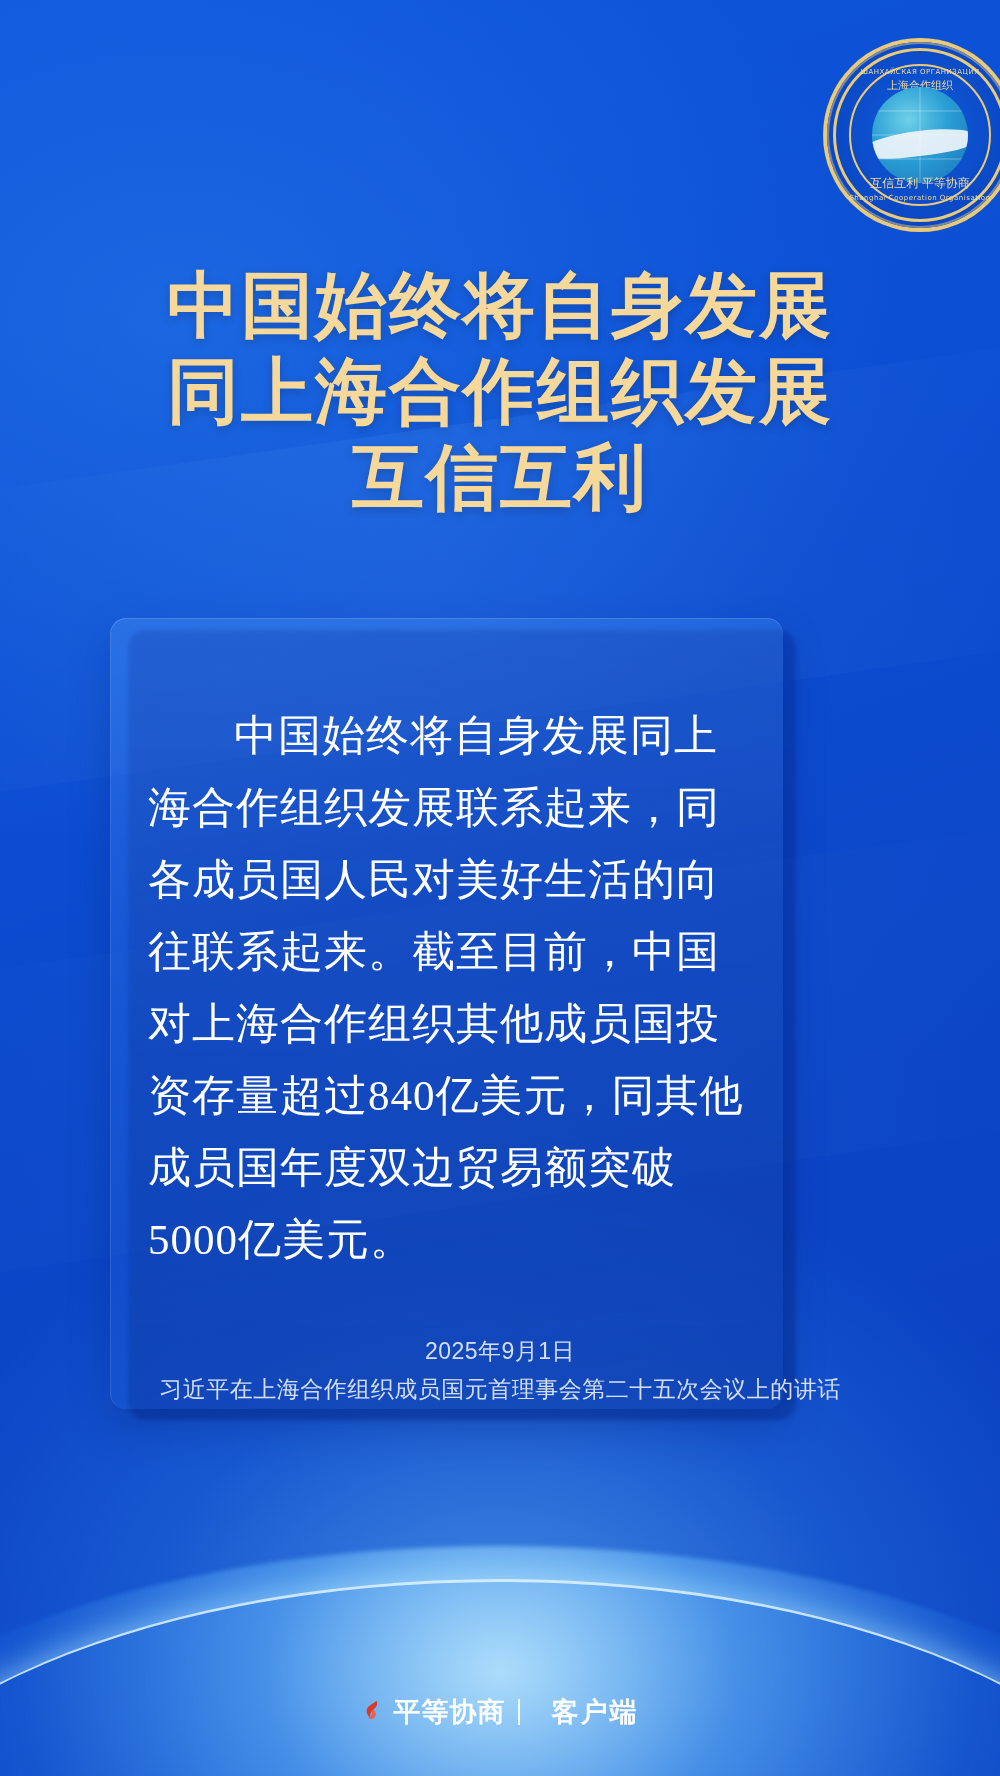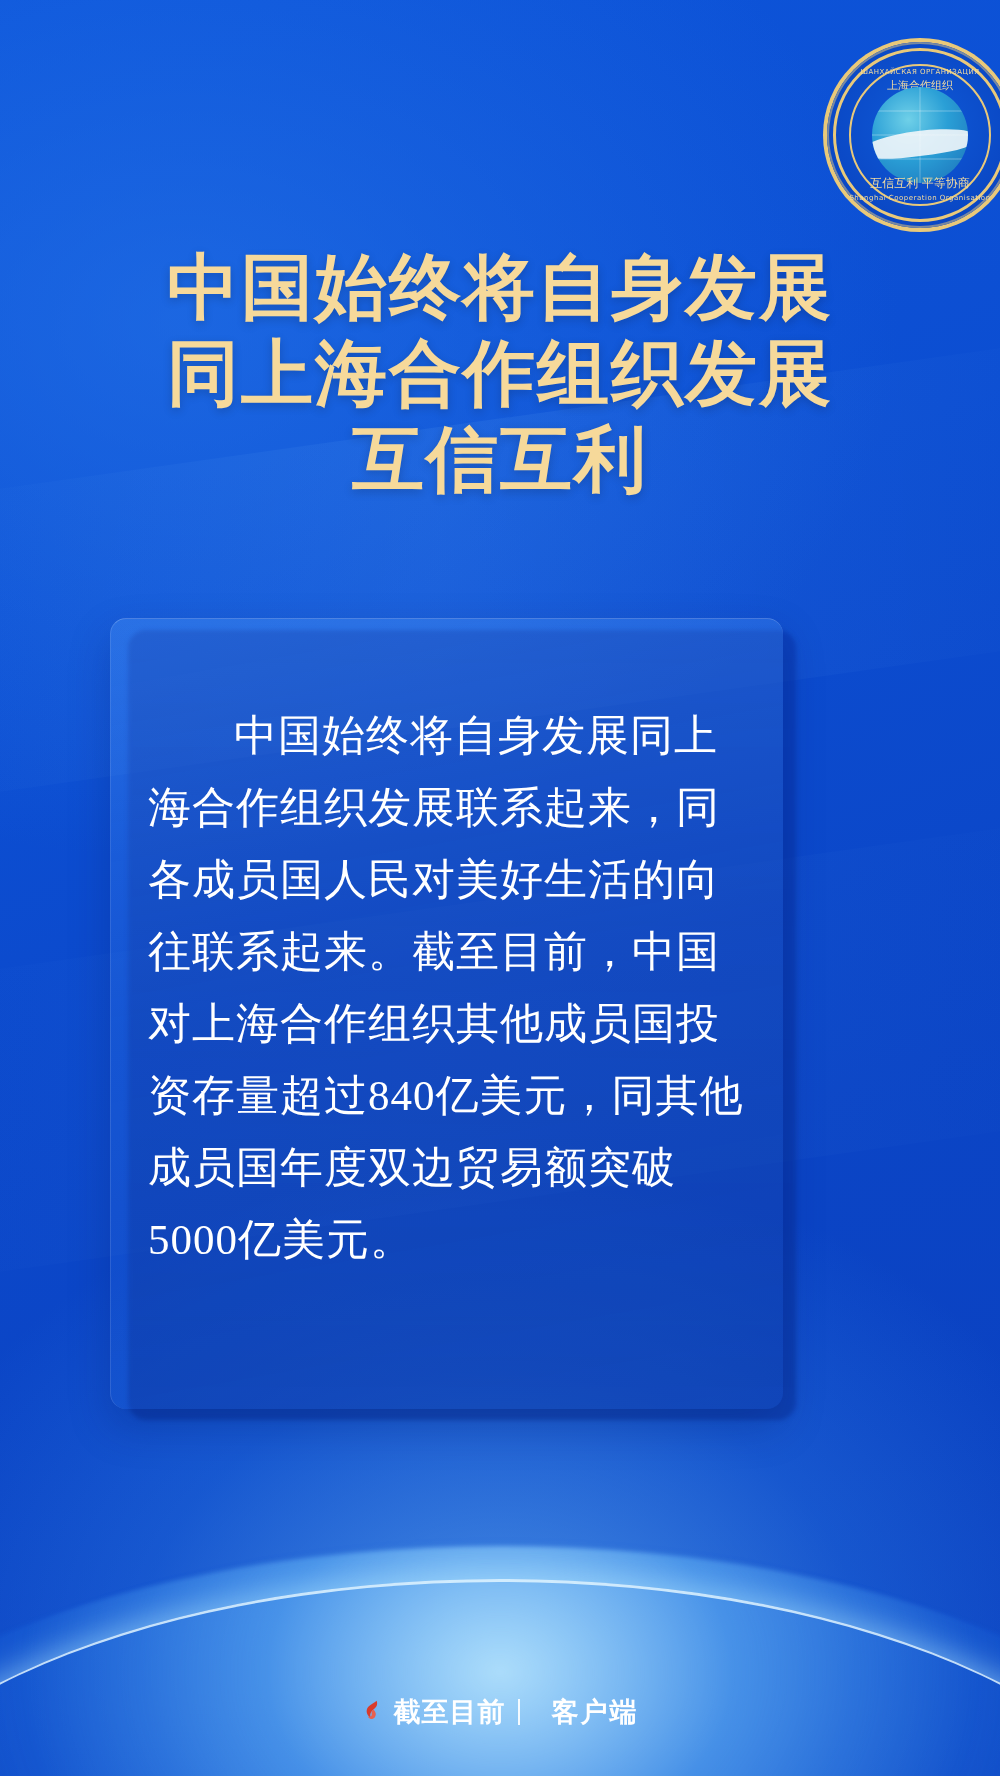--- a/index.html
+++ b/index.html
@@ -121,21 +121,21 @@
     bottom: 36px;
     width: 100%;
     text-align: center;
     font-size: 12px;
     color: #f3dca0;
   }
 
   
   .title {
     position: absolute;
-    top: 244px;
+    top: 262px;
     left: 0;
     width: 100%;
     text-align: center;
     color: #f6d99a;
     font-family: "Liberation Sans", sans-serif;
     font-weight: bold;
     font-size: 72px;
     line-height: 86px;
     letter-spacing: 2px;
     text-shadow: 0 3px 10px rgba(0,0,0,.18);
@@ -282,29 +282,33 @@
   <div class="title">
     <span class="line">中国始终将自身发展</span>
     <span class="line">同上海合作组织发展</span>
     <span class="line">互信互利</span>
   </div>
 
   <div class="card-shadow"></div>
   <div class="card"></div>
   <div class="quote">中国始终将自身发展同上海合作组织发展联系起来，同各成员国人民对美好生活的向往联系起来。截至目前，中国对上海合作组织其他成员国投资存量超过840亿美元，同其他成员国年度双边贸易额突破5000亿美元。</div>
 
+  <div class="attribution">
+    <span class="date">2025年9月1日</span>
+    <span class="source">习近平在上海合作组织成员国元首理事会第二十五次会议上的讲话</span>
+  </div>
 
   <div class="horizon"></div>
   <div class="horizon-line"></div>
 
   <div class="footer">
     <div class="pd-mark">
       <svg class="pd-icon" viewBox="0 0 32 32">
         <path d="M18 2c2 6-1 8-4 11s-5 6-3 10c-4-2-6-6-5-10 1-5 7-7 12-11z" fill="#d93b2b"></path>
         <path d="M14 13c3 3 4 6 2 9-3 4-8 3-9-1 2 2 5 1 5-2 0-2-1-4 2-6z" fill="#e8604f"></path>
       </svg>
-      <span class="pd-name">截至目前</span>
+      <span class="pd-name">平等协商</span>
     </div>
     <div class="divider"></div>
     <span class="app-name">客户端</span>
   </div>
 
 </div>
 
 </body></html>

